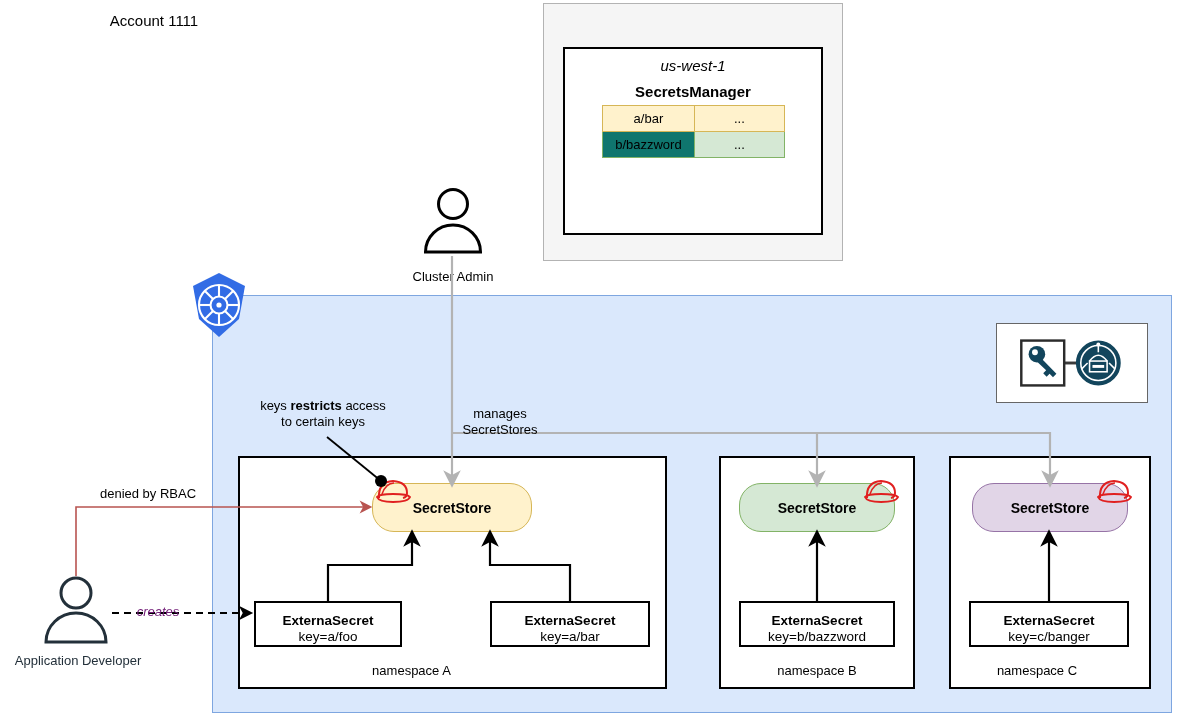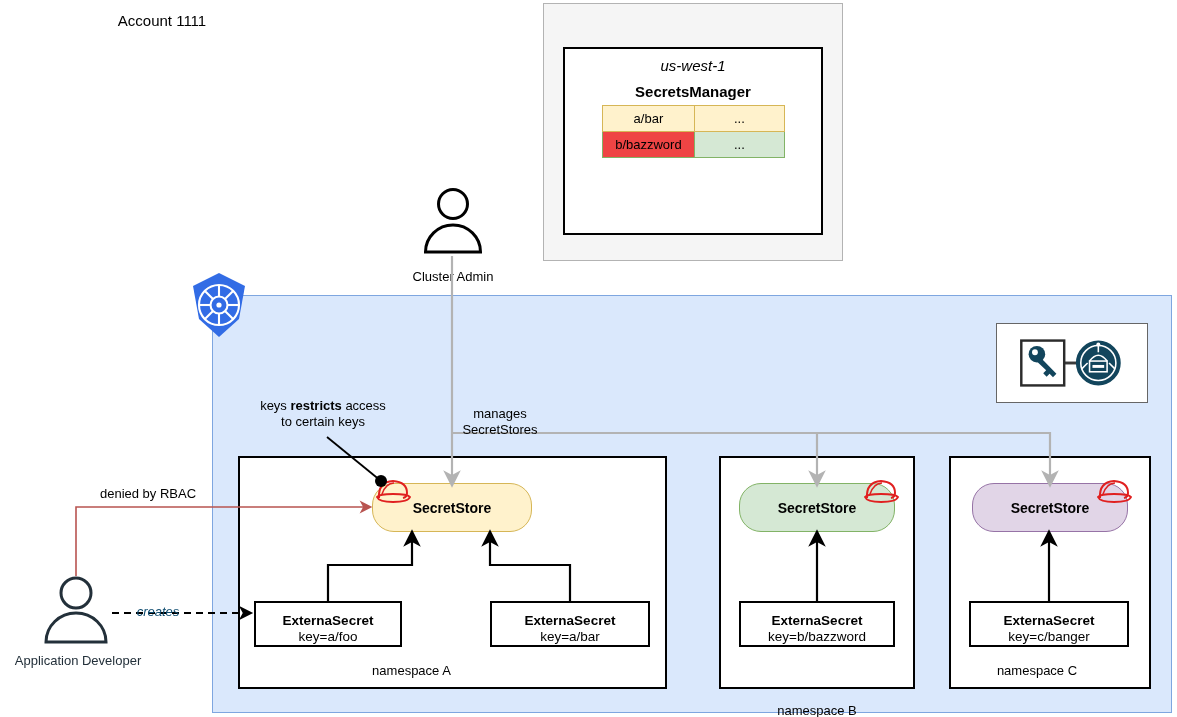--- a/index.html
+++ b/index.html
@@ -3,21 +3,21 @@
 <meta charset="utf-8">
 <style>
   html,body{margin:0;padding:0;background:#ffffff;}
   body{width:1177px;height:717px;position:relative;overflow:hidden;
        font-family:"Liberation Sans","DejaVu Sans",sans-serif;color:#000;}
   .abs{position:absolute;}
 
   
   #account-panel{left:543px;top:3px;width:300px;height:258px;
     background:#f5f5f5;border:1px solid #b3b3b3;box-sizing:border-box;}
-  #account-title{left:12px;top:12px;width:300px;font-size:15px;text-align:center;color:#000;}
+  #account-title{left:4px;top:12px;width:300px;font-size:15px;text-align:center;color:#000;}
   #region-panel{left:563px;top:47px;width:260px;height:188px;
     background:#ffffff;border:2px solid #000;box-sizing:border-box;}
   #region-label{left:563px;top:57px;width:260px;text-align:center;font-size:15px;font-style:italic;}
   #sm-label{left:563px;top:83px;width:260px;text-align:center;font-size:15px;font-weight:bold;}
   #secrets-table{left:602px;top:105px;width:183px;border-collapse:collapse;font-size:13px;}
   #secrets-table td{height:26px;padding:0 6px;text-align:center;box-sizing:border-box;}
   #secrets-table td.k{width:92px;}
   #secrets-table td.v{width:91px;}
 
   
@@ -64,42 +64,42 @@
   .es-sub{font-size:13.5px;}
   #es-a1{left:254px;top:601px;width:148px;}
   #es-a2{left:490px;top:601px;width:160px;}
   #es-b1{left:739px;top:601px;width:156px;}
   #es-c1{left:969px;top:601px;width:160px;}
 
   
   #role-note{left:243px;top:398px;width:160px;text-align:center;font-size:13px;line-height:1.25;}
   #manages-note{left:448px;top:406px;width:104px;text-align:center;font-size:13px;line-height:1.25;}
   #rbac-note{left:82px;top:486px;width:132px;text-align:center;font-size:13px;}
-  #creates-note{left:126px;top:604px;width:64px;text-align:center;font-size:13px;font-style:italic;color:#0c4a6e;}
+  #creates-note{left:126px;top:604px;width:64px;text-align:center;font-size:13px;font-style:italic;color:#701a75;}
 
   svg.overlay{position:absolute;left:0;top:0;width:1177px;height:717px;pointer-events:none;}
 </style>
 </head>
 <body>
 
 <div class="abs" id="cluster-box"></div>
 
 <div class="abs" id="account-panel"></div>
 <div class="abs" id="account-title">Account 1111</div>
 <div class="abs" id="region-panel"></div>
 <div class="abs" id="region-label">us-west-1</div>
 <div class="abs" id="sm-label">SecretsManager</div>
 <table class="abs" id="secrets-table">
     <tbody id="secrets-tbody">
       <tr>
         <td class="k" style="background: rgb(255, 242, 204); border: 1px solid rgb(214, 182, 86);">a/bar</td>
         <td class="v" style="background: rgb(255, 242, 204); border: 1px solid rgb(214, 182, 86);">...</td>
       </tr>
       <tr>
-        <td class="k" style="background: #ef4444; border: 1px solid rgb(130, 179, 102);">b/bazzword</td>
+        <td class="k" style="background: #0f766e; border: 1px solid rgb(130, 179, 102);">b/bazzword</td>
         <td class="v" style="background: rgb(213, 232, 212); border: 1px solid rgb(130, 179, 102);">...</td>
       </tr>
     </tbody>
   </table>
 
 <div class="abs" id="k8s-logo">
   <svg viewBox="0 0 64 66" width="64" height="66">
     <polygon points="32,1 58,14 52,47 32,65 12,47 6,14" fill="#326CE5"></polygon>
     <g stroke="#ffffff" stroke-width="2.1" fill="none">
       <circle cx="32" cy="33" r="20"></circle>
@@ -170,21 +170,21 @@
 <div class="es-box" id="es-a1">
   <span class="es-title">ExternaSecret</span>
   <span class="es-sub">key=a/foo</span>
 </div>
 <div class="es-box" id="es-a2">
   <span class="es-title">ExternaSecret</span>
   <span class="es-sub">key=a/bar</span>
 </div>
 
 <div class="abs ns-box" id="ns-b"></div>
-<div class="ns-label" style="left:719px;top:663px;width:196px;margin-top:40px;">namespace B</div>
+<div class="ns-label" style="left:719px;top:663px;width:196px;">namespace B</div>
 <div class="ss-box" id="ss-b" style="background: rgb(213, 232, 212); border: 1px solid rgb(130, 179, 102);">
   <span>SecretStore</span>
 </div>
 <div class="hat" id="hat-b">
   <svg viewBox="0 0 38 28" width="38" height="28">
     <path d="M5 21 q-1 -16 14 -17 q14 1 14 12 q0 4 -4 5" fill="none" stroke="#E02020" stroke-width="2"></path>
     <path d="M3 20 q2 5 16 5 q15 0 17 -5 q-2 -3 -17 -3 q-14 0 -16 3 Z" fill="none" stroke="#E02020" stroke-width="2"></path>
     <path d="M8 17 q4 -11 12 -11" fill="none" stroke="#E02020" stroke-width="1.5"></path>
   </svg>
 </div>

